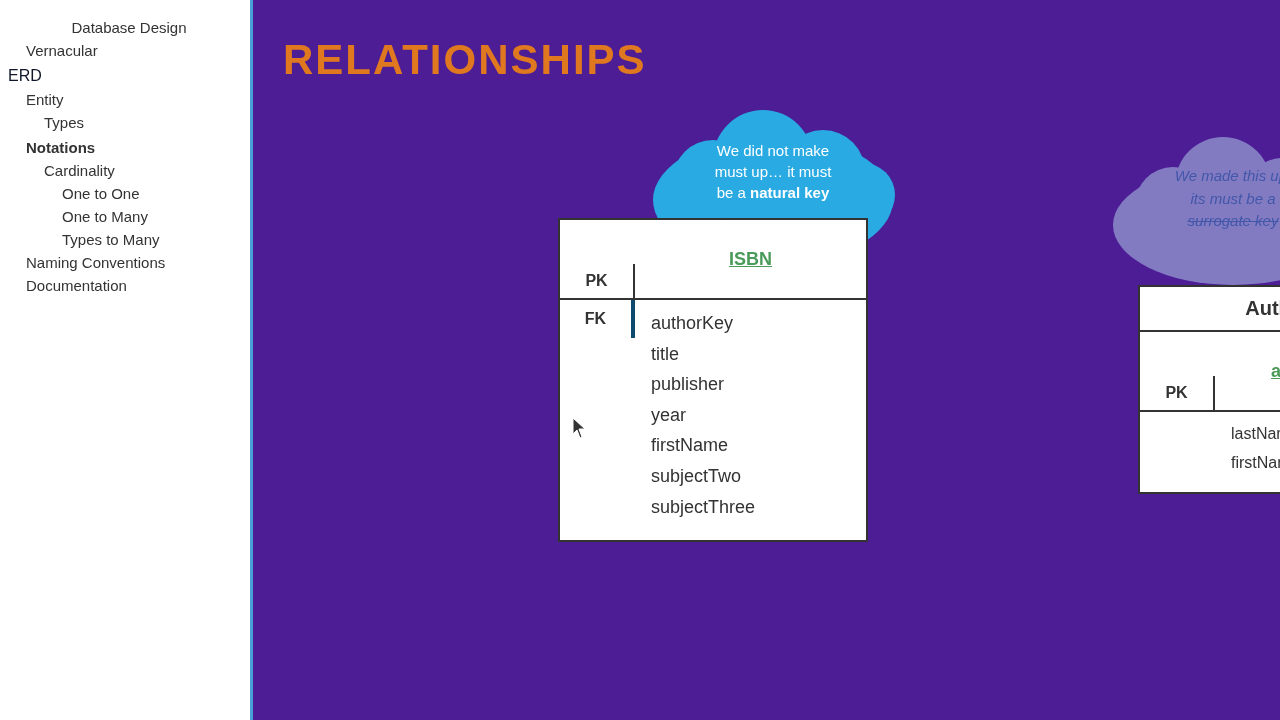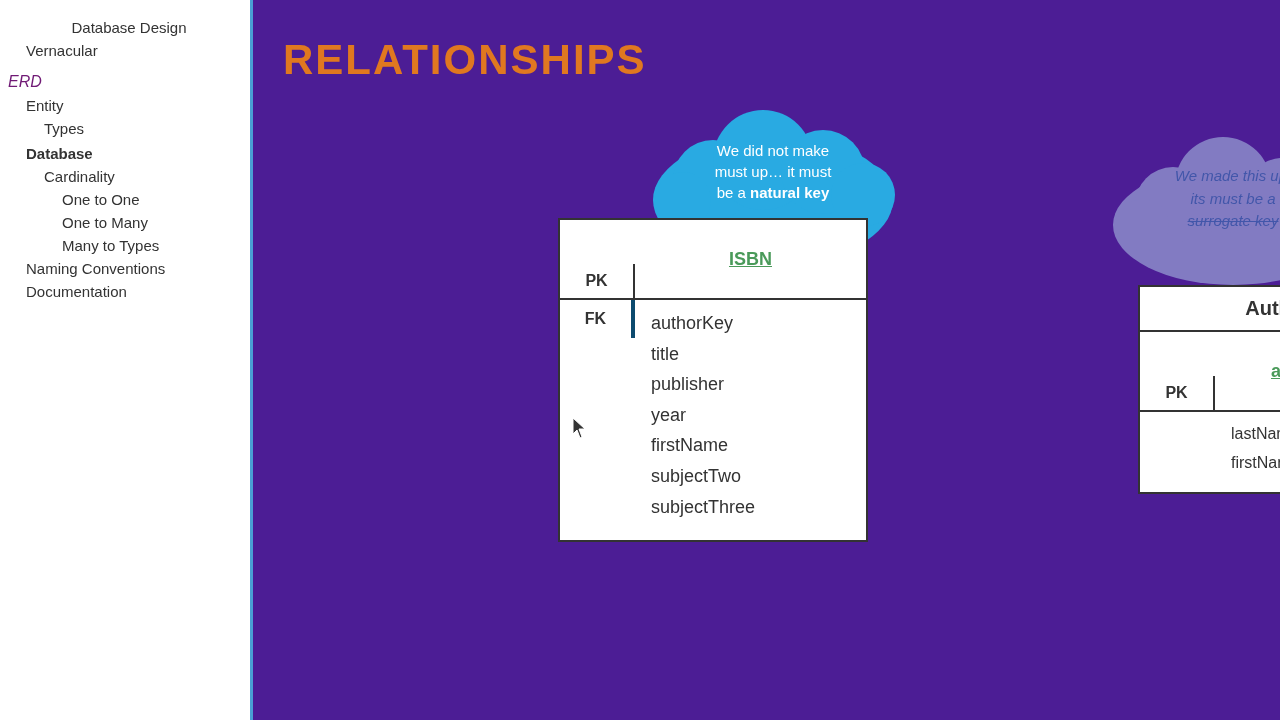--- a/index.html
+++ b/index.html
@@ -194,28 +194,28 @@
       height: 22px;
       pointer-events: none;
     }
   </style>
 </head>
 <body>
 
 <div id="sidebar">
   <div class="nav-item" style="font-size:15px;color:#333;text-align:center;">Database Design</div>
   <div class="nav-item indent1">Vernacular</div>
-  <div class="nav-item" style="color:#701a75;font-size:16px;margin-top:8px;font-style:italic;">ERD</div>
+  <div class="nav-item" style="color:#0f172a;font-size:16px;margin-top:2px;">ERD</div>
   <div class="nav-item indent1">Entity</div>
   <div class="nav-item indent2">Types</div>
-  <div class="nav-item indent1" style="font-weight:bold;margin-top:2px;">Database</div>
+  <div class="nav-item indent1" style="font-weight:bold;margin-top:2px;">Notations</div>
   <div class="nav-item indent2">Cardinality</div>
   <div class="nav-item" style="padding-left:54px;">One to One</div>
   <div class="nav-item" style="padding-left:54px;">One to Many</div>
-  <div class="nav-item" style="padding-left:54px;">Many to Types</div>
+  <div class="nav-item" style="padding-left:54px;">Types to Many</div>
   <div class="nav-item indent1">Naming Conventions</div>
   <div class="nav-item indent1">Documentation</div>
 </div>
 
 <div id="main">
 
   <div class="page-title">RELATIONSHIPS</div>
 
   <div class="cloud-svg-container">
     <svg viewBox="0 0 280 175" width="280" height="175" xmlns="http://www.w3.org/2000/svg">

